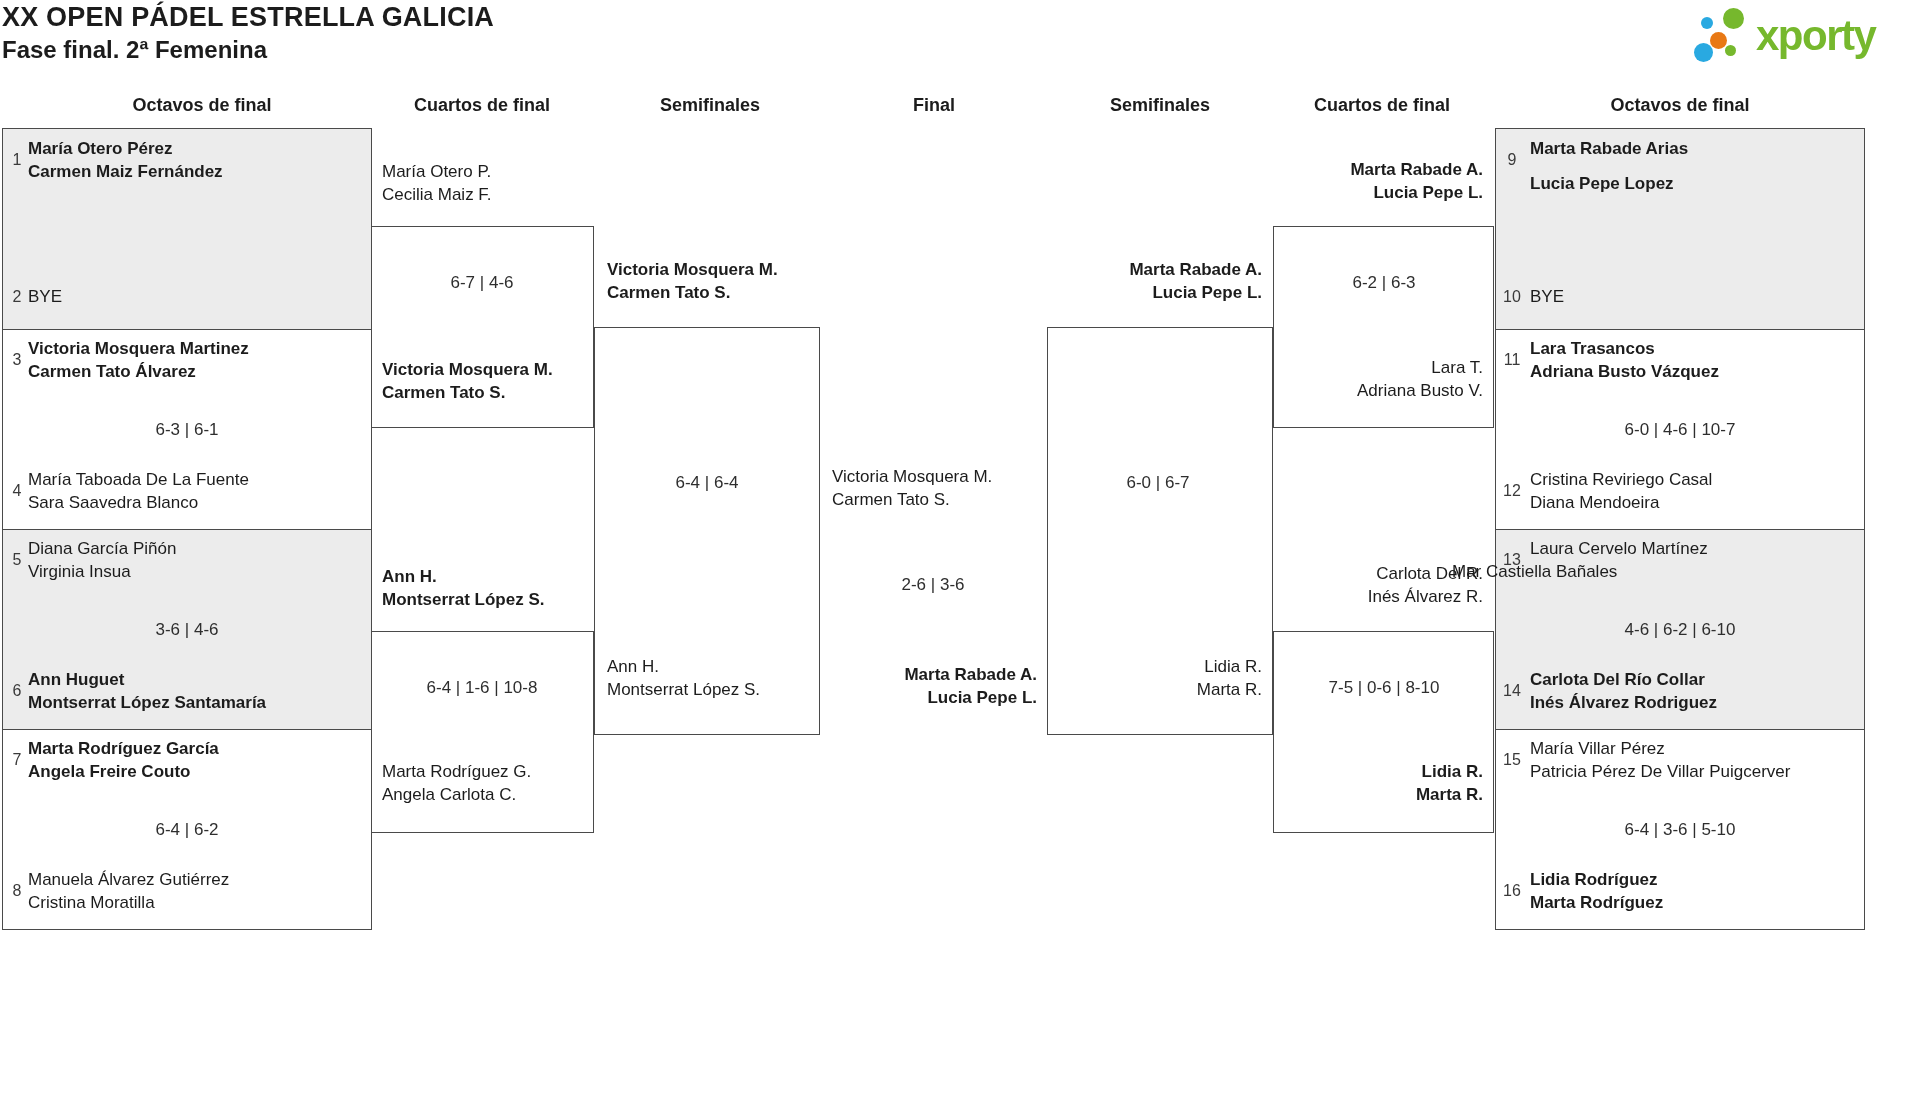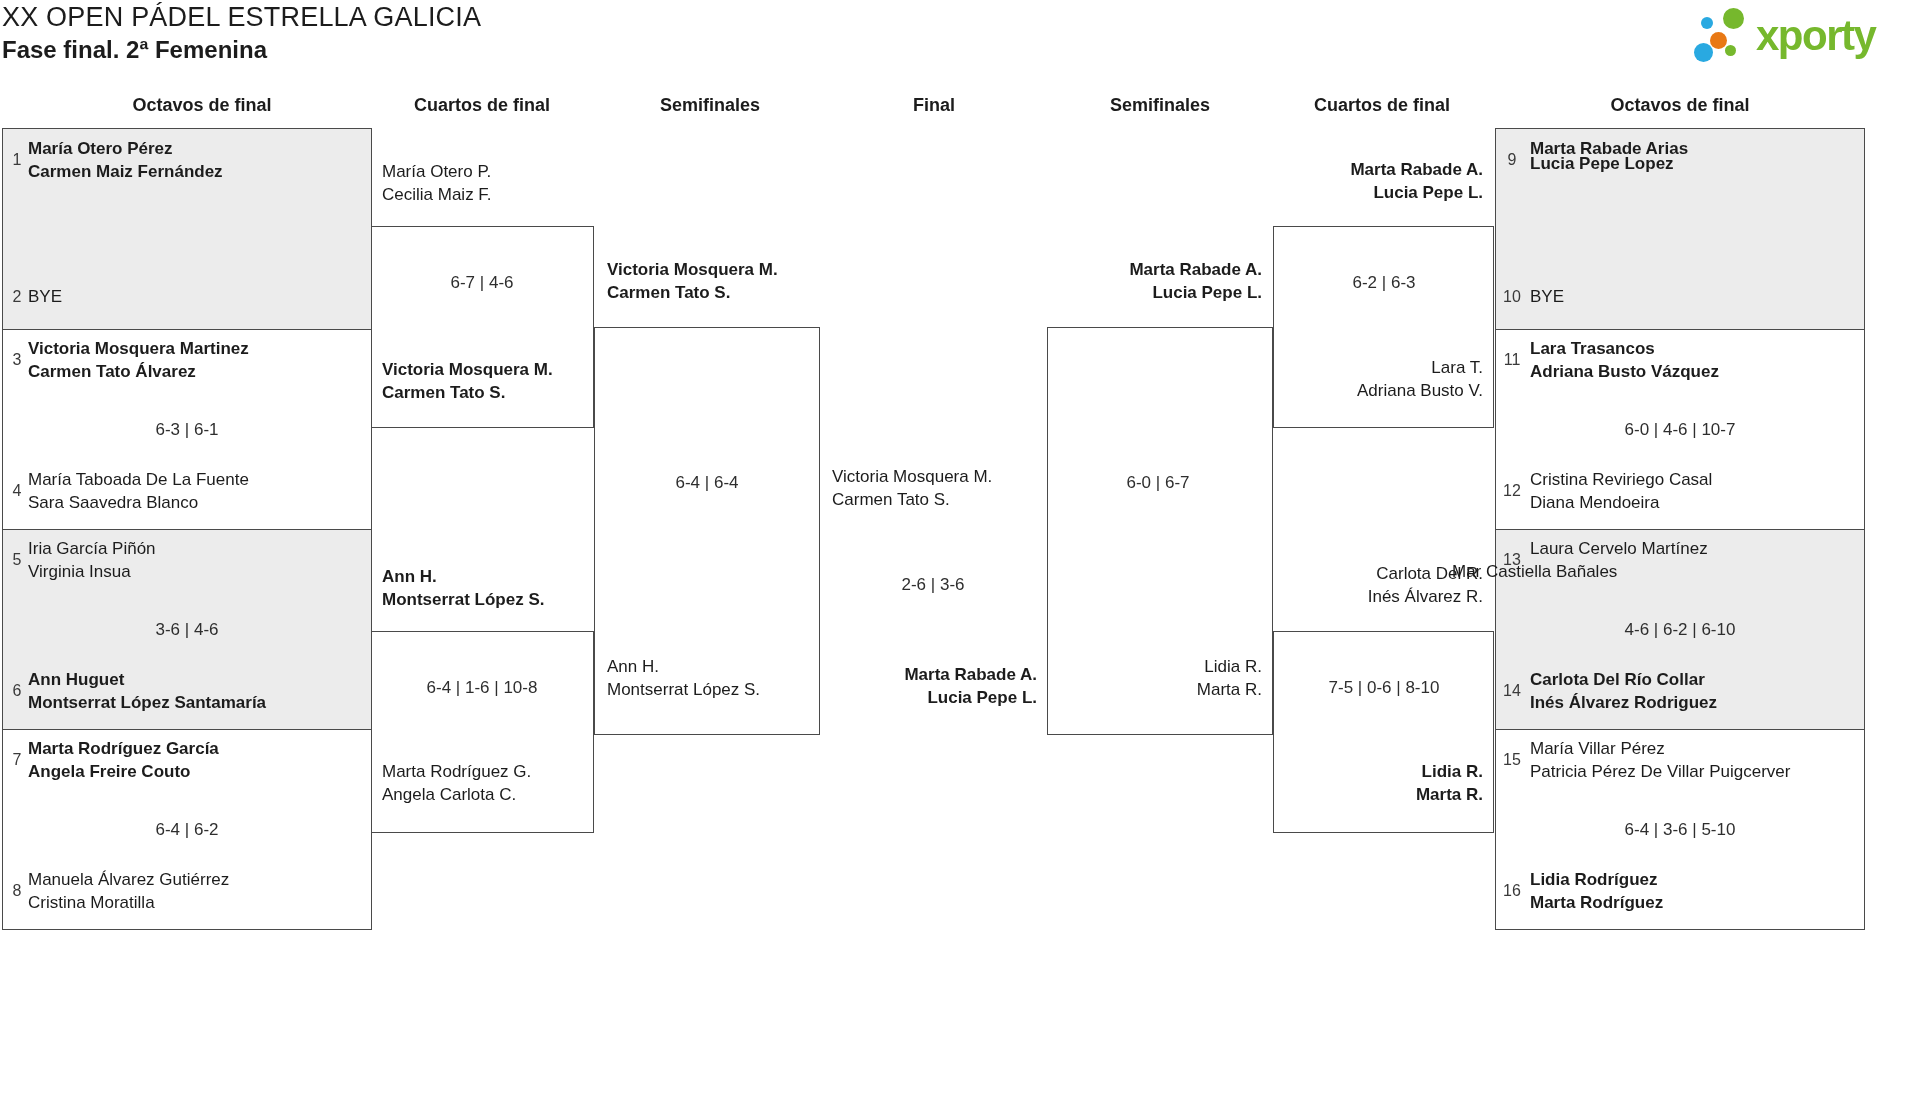--- a/index.html
+++ b/index.html
@@ -1,21 +1,21 @@
 <!DOCTYPE html>
 <html><head>
 <meta charset="utf-8">
 <style>
   html,body{margin:0;padding:0}
   body{
     width:1920px;height:1100px;position:relative;overflow:hidden;
     background:#ffffff;color:#1c1c1c;
     font-family:"Liberation Sans", sans-serif;
   }
-  .title{position:absolute;left:2px;top:2px;font-size:27px;font-weight:400;letter-spacing:.2px;white-space:nowrap}
+  .title{position:absolute;left:2px;top:2px;font-size:27px;font-weight:700;letter-spacing:.2px;white-space:nowrap}
   .subtitle{position:absolute;left:2px;top:36px;font-size:24px;font-weight:700;white-space:nowrap}
   .colh{position:absolute;top:95px;transform:translateX(-50%);font-size:18px;font-weight:700;white-space:nowrap}
   .obox{position:absolute;top:128px;width:370px;height:802px;border:1px solid #4a4a4a;box-sizing:border-box;background:#fff}
   .cell{height:200px;box-sizing:border-box}
   .cell + .cell{border-top:1px solid #4a4a4a}
   .gray{background:#ececec}
   .rect{position:absolute;border:1px solid #4a4a4a;box-sizing:border-box}
   .t{position:absolute;font-size:17px;line-height:23px;white-space:nowrap}
   .r{text-align:right}
   .b{font-weight:700}
@@ -76,21 +76,21 @@
 
 <div class="seed" style="left:4px;top:348px">3</div>
 <div class="t b" style="left:28px;top:337px">Victoria Mosquera Martinez</div>
 <div class="t b" style="left:28px;top:360px">Carmen Tato Álvarez</div>
 <div class="sc" style="left:187px;top:418px">6-3 | 6-1</div>
 <div class="seed" style="left:4px;top:479px">4</div>
 <div class="t" style="left:28px;top:468px">María Taboada De La Fuente</div>
 <div class="t" style="left:28px;top:491px">Sara Saavedra Blanco</div>
 
 <div class="seed" style="left:4px;top:548px">5</div>
-<div class="t" style="left:28px;top:537px">Iria García Piñón</div>
+<div class="t" style="left:28px;top:537px">Diana García Piñón</div>
 <div class="t" style="left:28px;top:560px">Virginia Insua</div>
 <div class="sc" style="left:187px;top:618px">3-6 | 4-6</div>
 <div class="seed" style="left:4px;top:679px">6</div>
 <div class="t b" style="left:28px;top:668px">Ann Huguet</div>
 <div class="t b" style="left:28px;top:691px">Montserrat López Santamaría</div>
 
 <div class="seed" style="left:4px;top:748px">7</div>
 <div class="t b" style="left:28px;top:737px">Marta Rodríguez García</div>
 <div class="t b" style="left:28px;top:760px">Angela Freire Couto</div>
 <div class="sc" style="left:187px;top:818px">6-4 | 6-2</div>
@@ -135,21 +135,21 @@
 <div class="t r" style="right:437px;top:379px">Adriana Busto V.</div>
 
 <div class="t r" style="right:437px;top:562px">Carlota Del R.</div>
 <div class="t r" style="right:437px;top:585px">Inés Álvarez R.</div>
 <div class="sc" style="left:1384px;top:676px">7-5 | 0-6 | 8-10</div>
 <div class="t r b" style="right:437px;top:760px">Lidia R.</div>
 <div class="t r b" style="right:437px;top:783px">Marta R.</div>
 
 <div class="seed" style="left:1499px;top:148px">9</div>
 <div class="t b" style="left:1530px;top:137px">Marta Rabade Arias</div>
-<div class="t b" style="left:1530px;top:152px">Lucia Pepe Lopez</div>
+<div class="t b" style="left:1530px;top:172px">Lucia Pepe Lopez</div>
 <div class="seed" style="left:1499px;top:285px">10</div>
 <div class="t" style="left:1530px;top:285px">BYE</div>
 
 <div class="seed" style="left:1499px;top:348px">11</div>
 <div class="t b" style="left:1530px;top:337px">Lara Trasancos</div>
 <div class="t b" style="left:1530px;top:360px">Adriana Busto Vázquez</div>
 <div class="sc" style="left:1680px;top:418px">6-0 | 4-6 | 10-7</div>
 <div class="seed" style="left:1499px;top:479px">12</div>
 <div class="t" style="left:1530px;top:468px">Cristina Reviriego Casal</div>
 <div class="t" style="left:1530px;top:491px">Diana Mendoeira</div>

